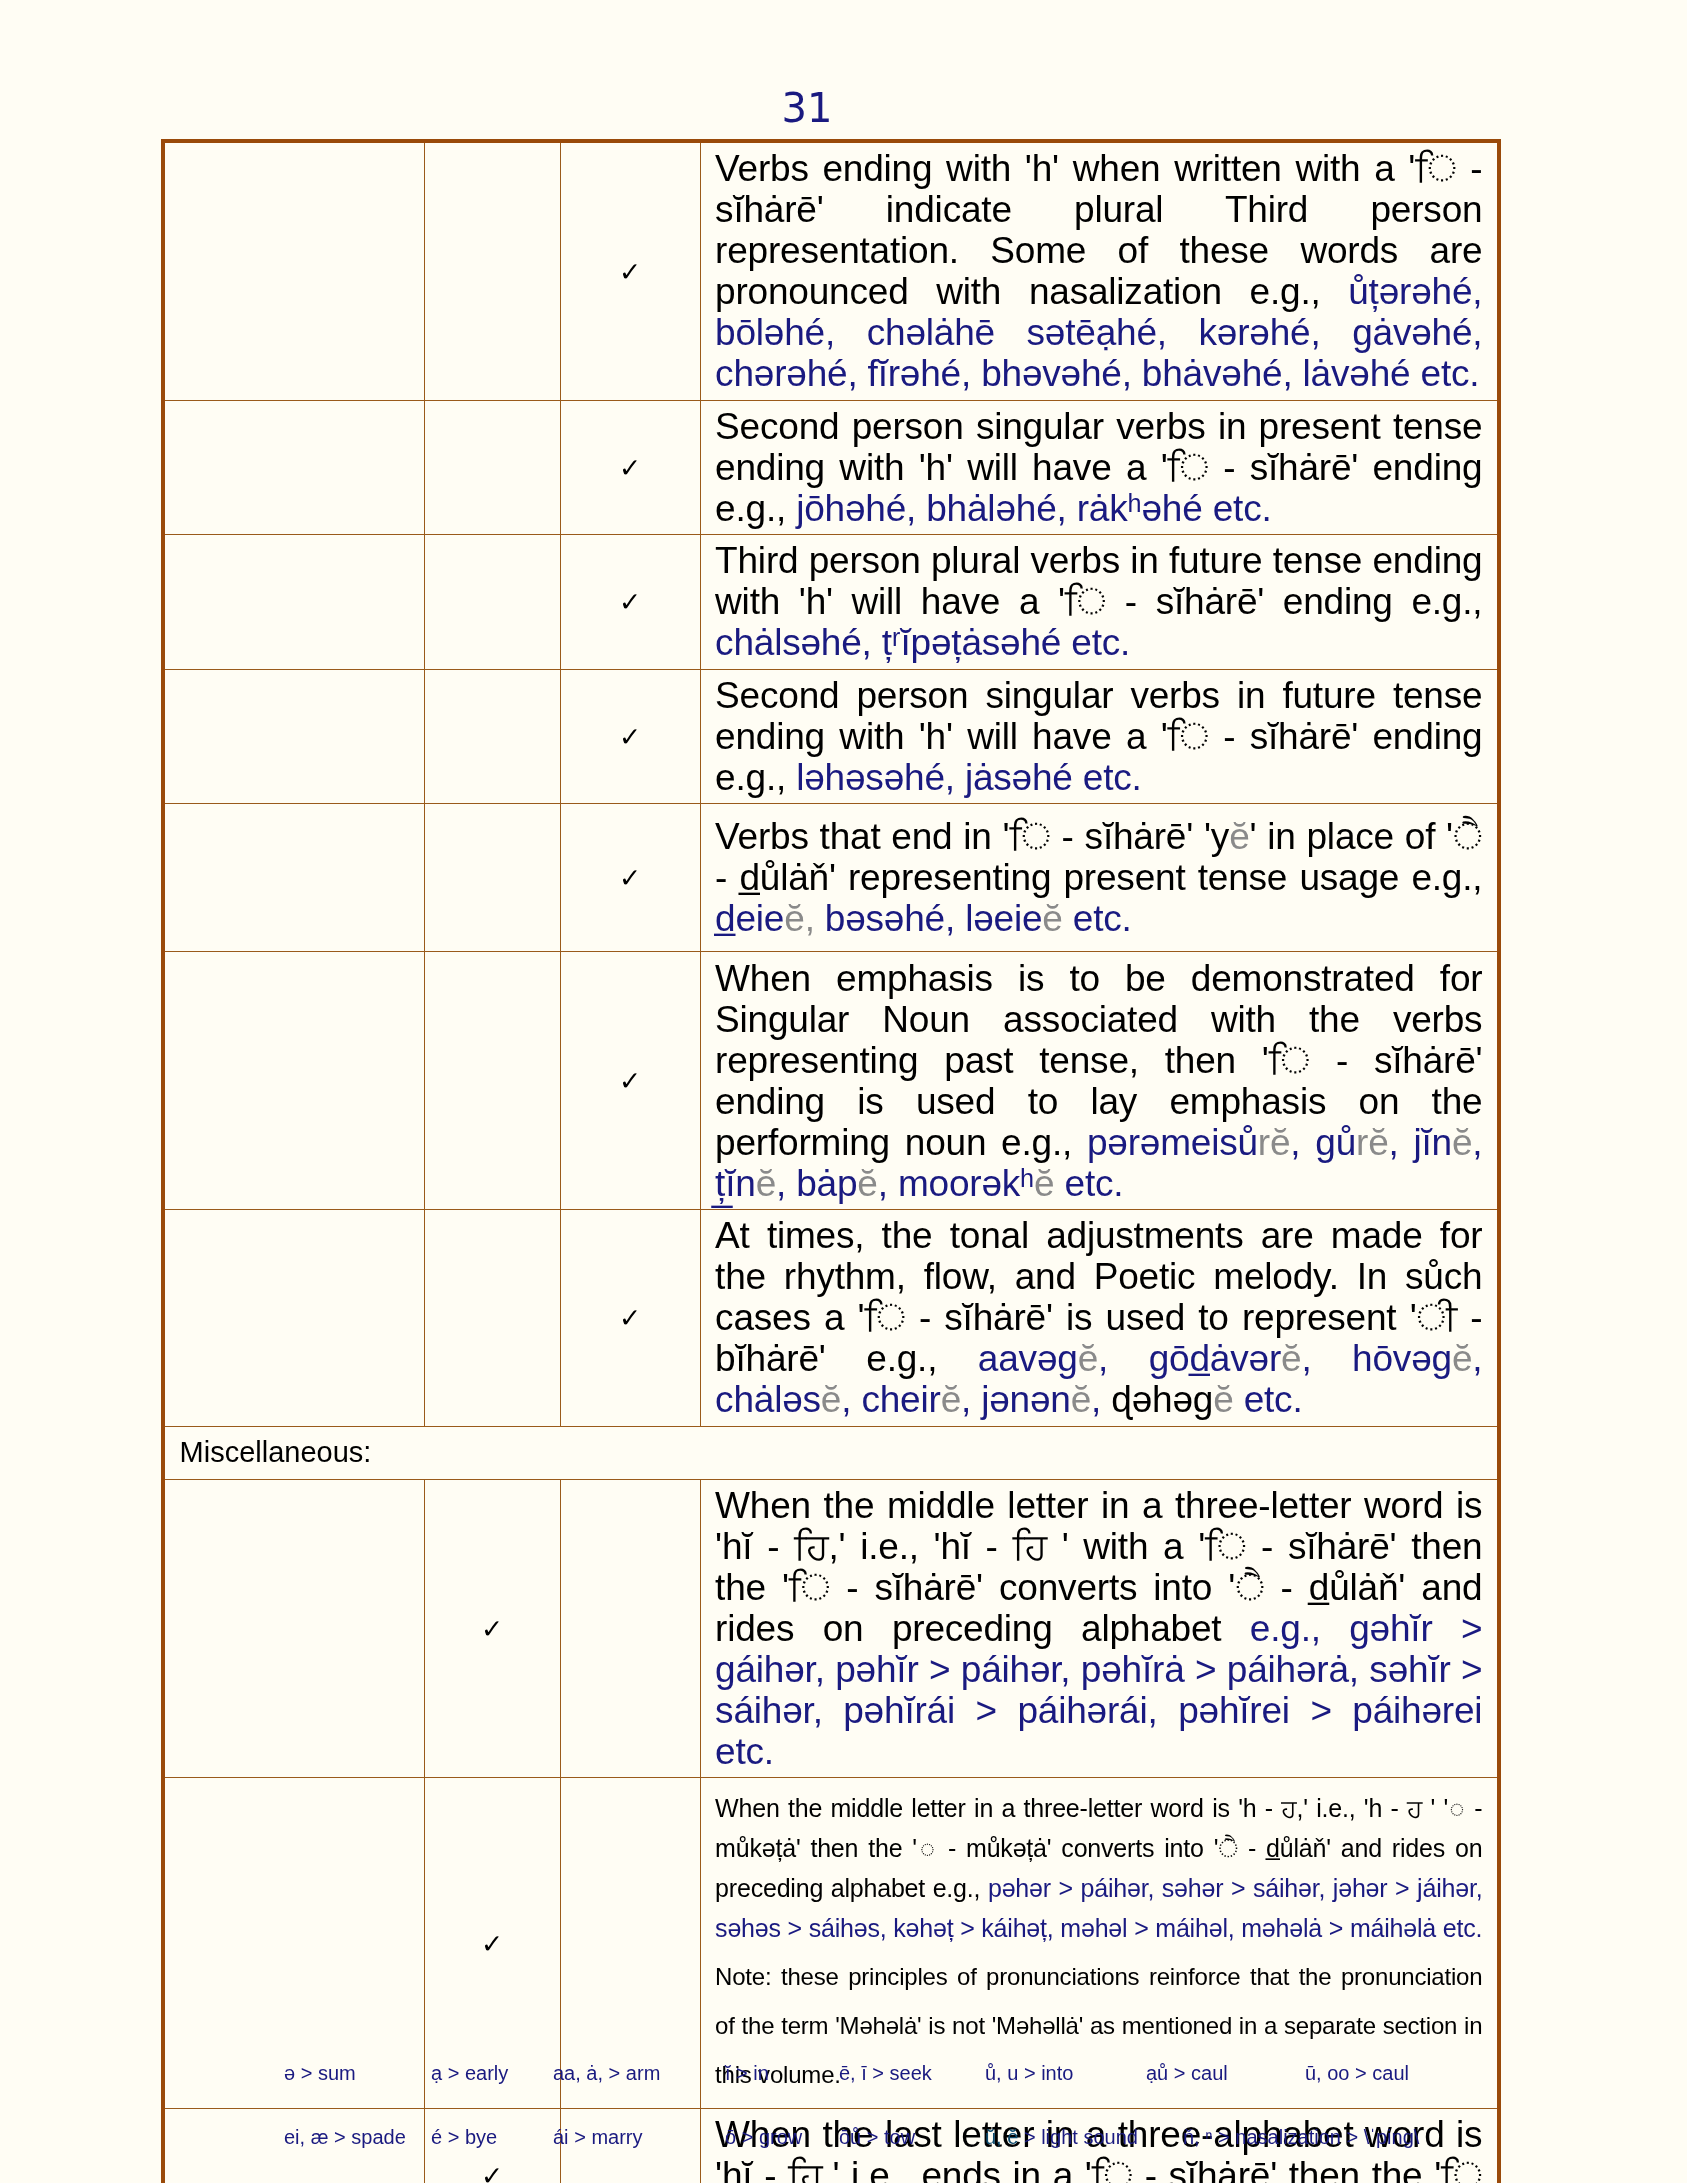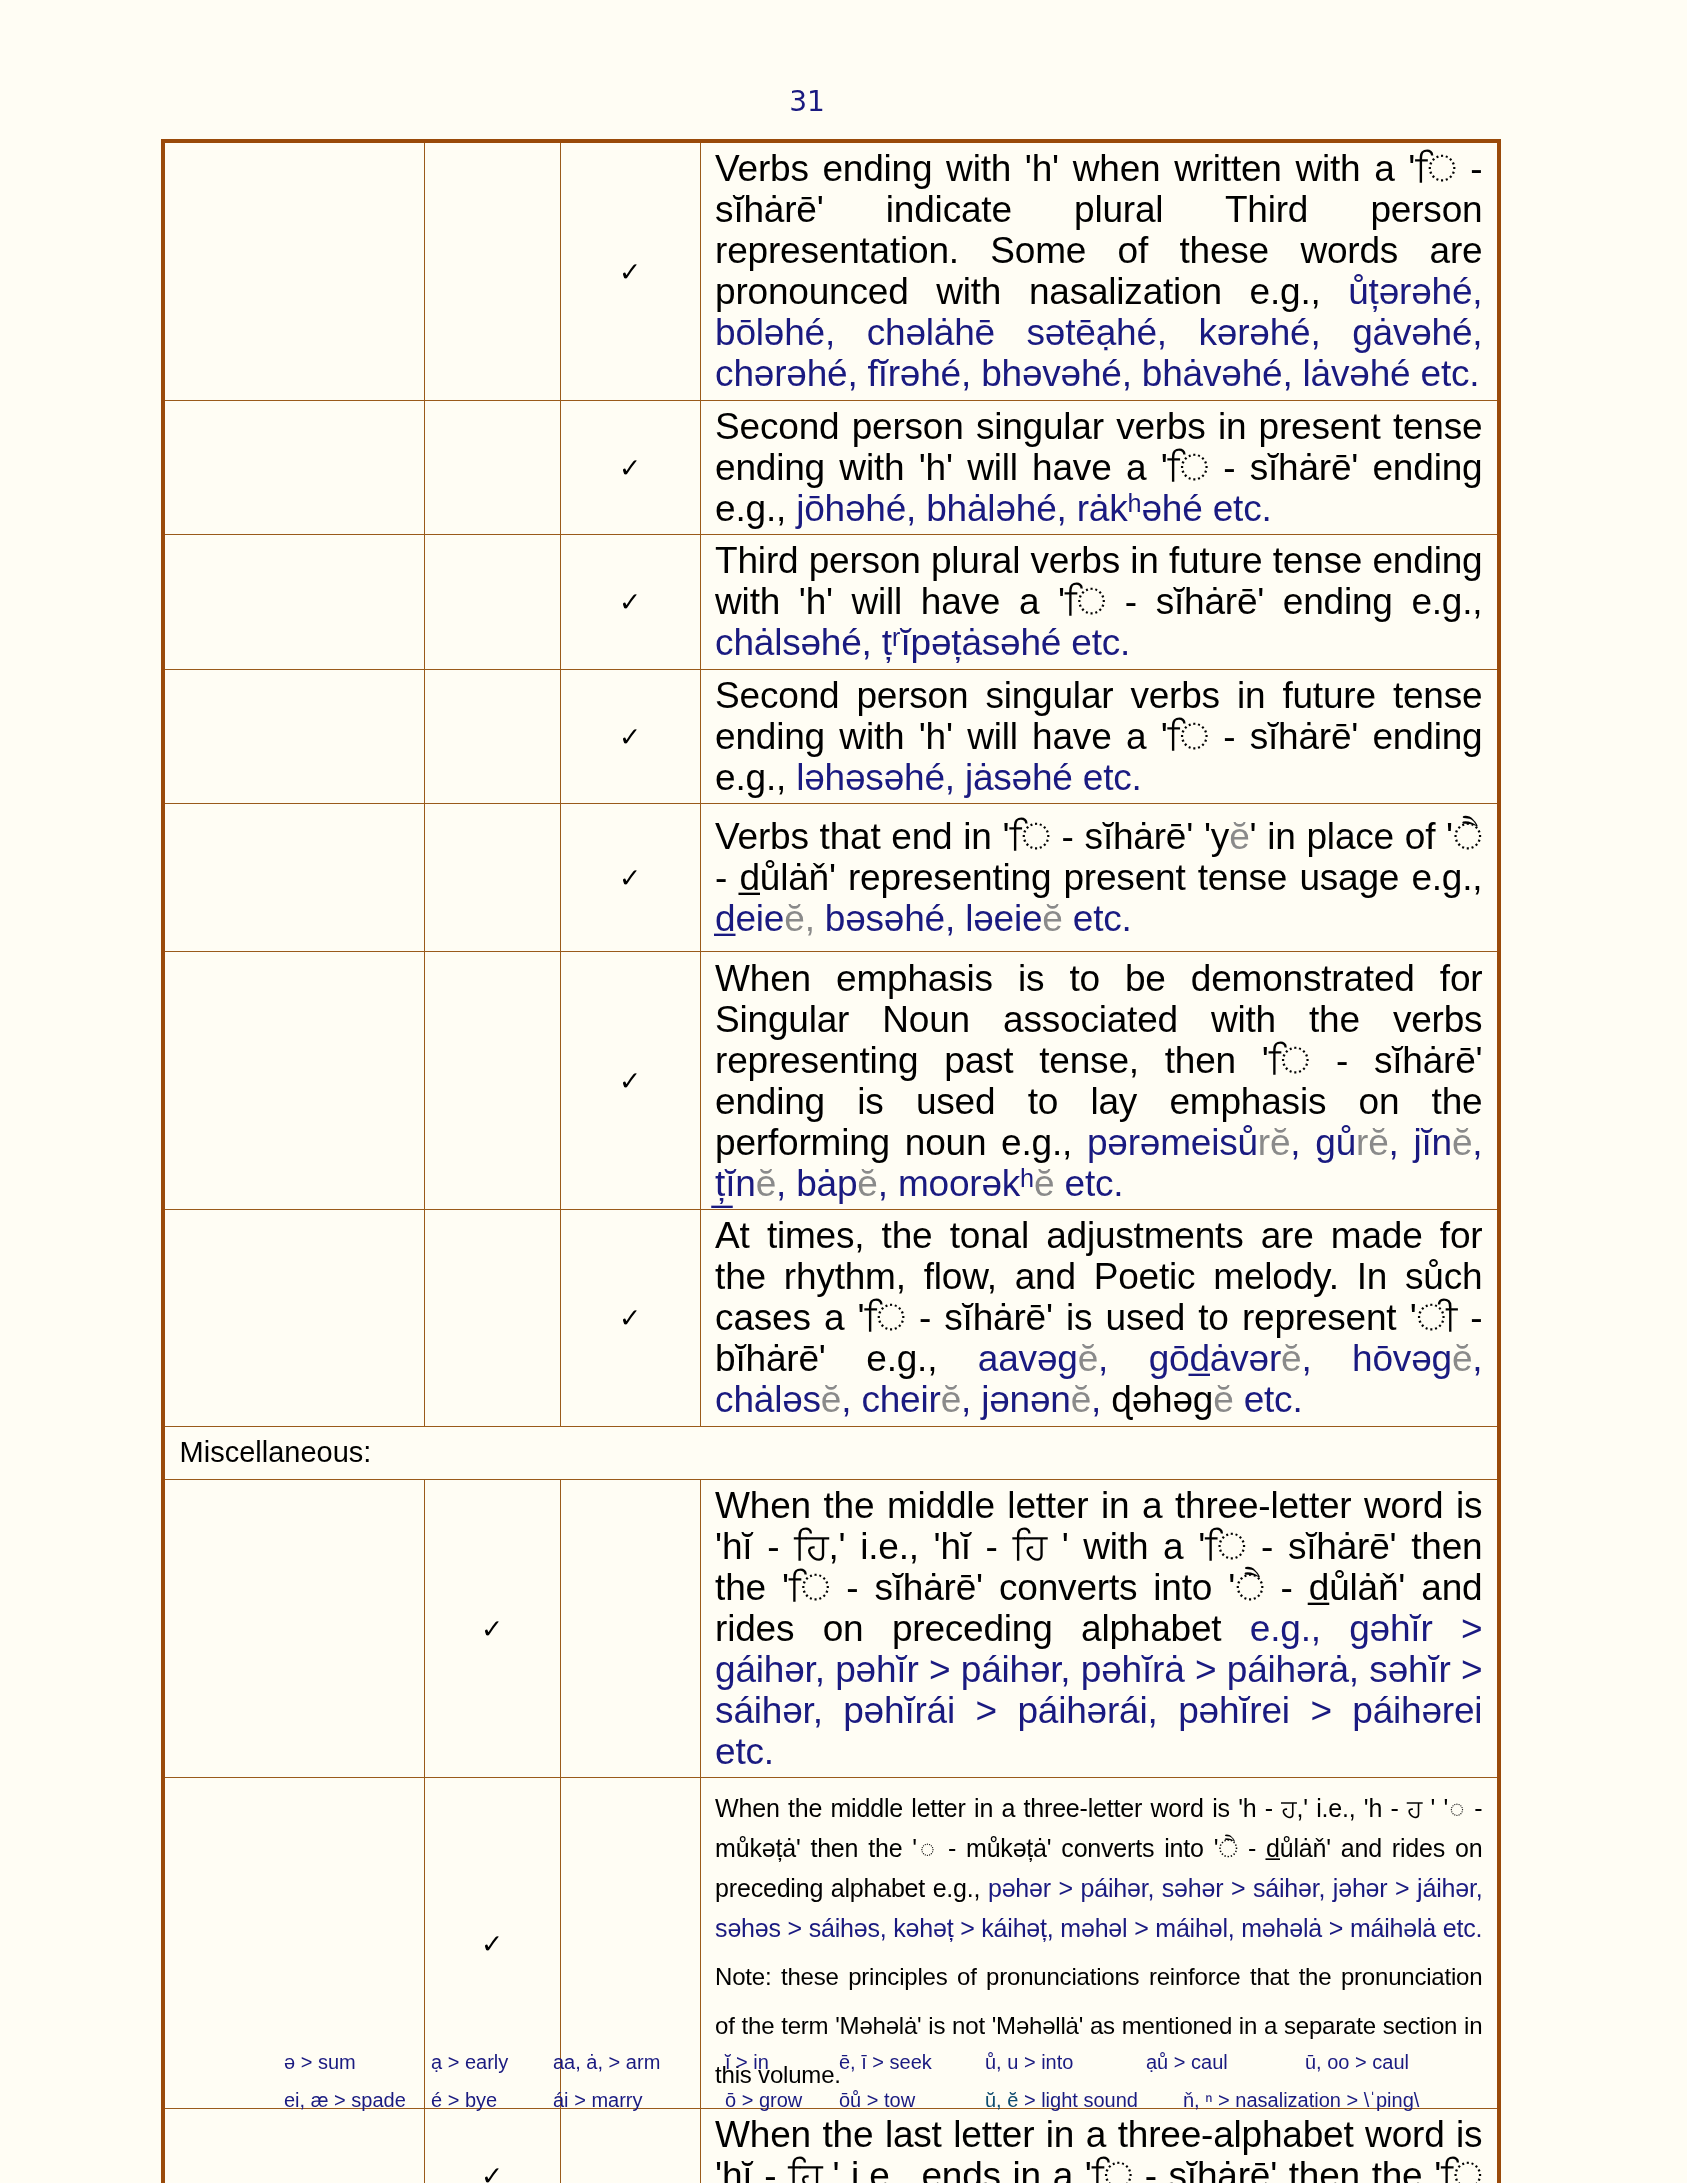--- a/index.html
+++ b/index.html
@@ -7,21 +7,21 @@
     width: 1687px; height: 2183px;
     background: #fffdf4;
     font-family: "Liberation Sans", "DejaVu Sans", sans-serif;
     color: #000;
     position: relative;
     overflow: hidden;
   }
   .page-number {
     position: absolute; top: 85px; left: 0; width: 1614px;
     text-align: center;
-    font-size: 28px; color: #1a1a80;
+    font-size: 40px; color: #1a1a80;
     font-family: "DejaVu Sans", sans-serif;
   }
   .rules-table {
     position: absolute; left: 161px; top: 139px;
     width: 1340px;
     border-collapse: collapse;
     border: 4px solid #9a4a0a;
     table-layout: fixed;
   }
   .rules-table td {
@@ -54,21 +54,21 @@
     padding: 9.3px 14.6px !important;
     font-size: 29px;
     font-family: "Liberation Sans", sans-serif;
   }
   .legend {
     position: absolute; left: 284px; top: 2036px;
     width: 1191px;
     font-size: 20px; color: #1a1a80;
     font-family: "Liberation Sans", sans-serif;
   }
-  .legend-row { display: flex; height: 38px; align-items: flex-end; }
+  .legend-row { display: flex; height: 38px; align-items: flex-start; margin-top: 26px; }
   .legend-item { white-space: nowrap; }
   .legend-item .lt { color: #0c4a6e; }
 </style>
 </head>
 <body>
 
 <div class="page-number">31</div>
 
 <table class="rules-table">
   <colgroup>

